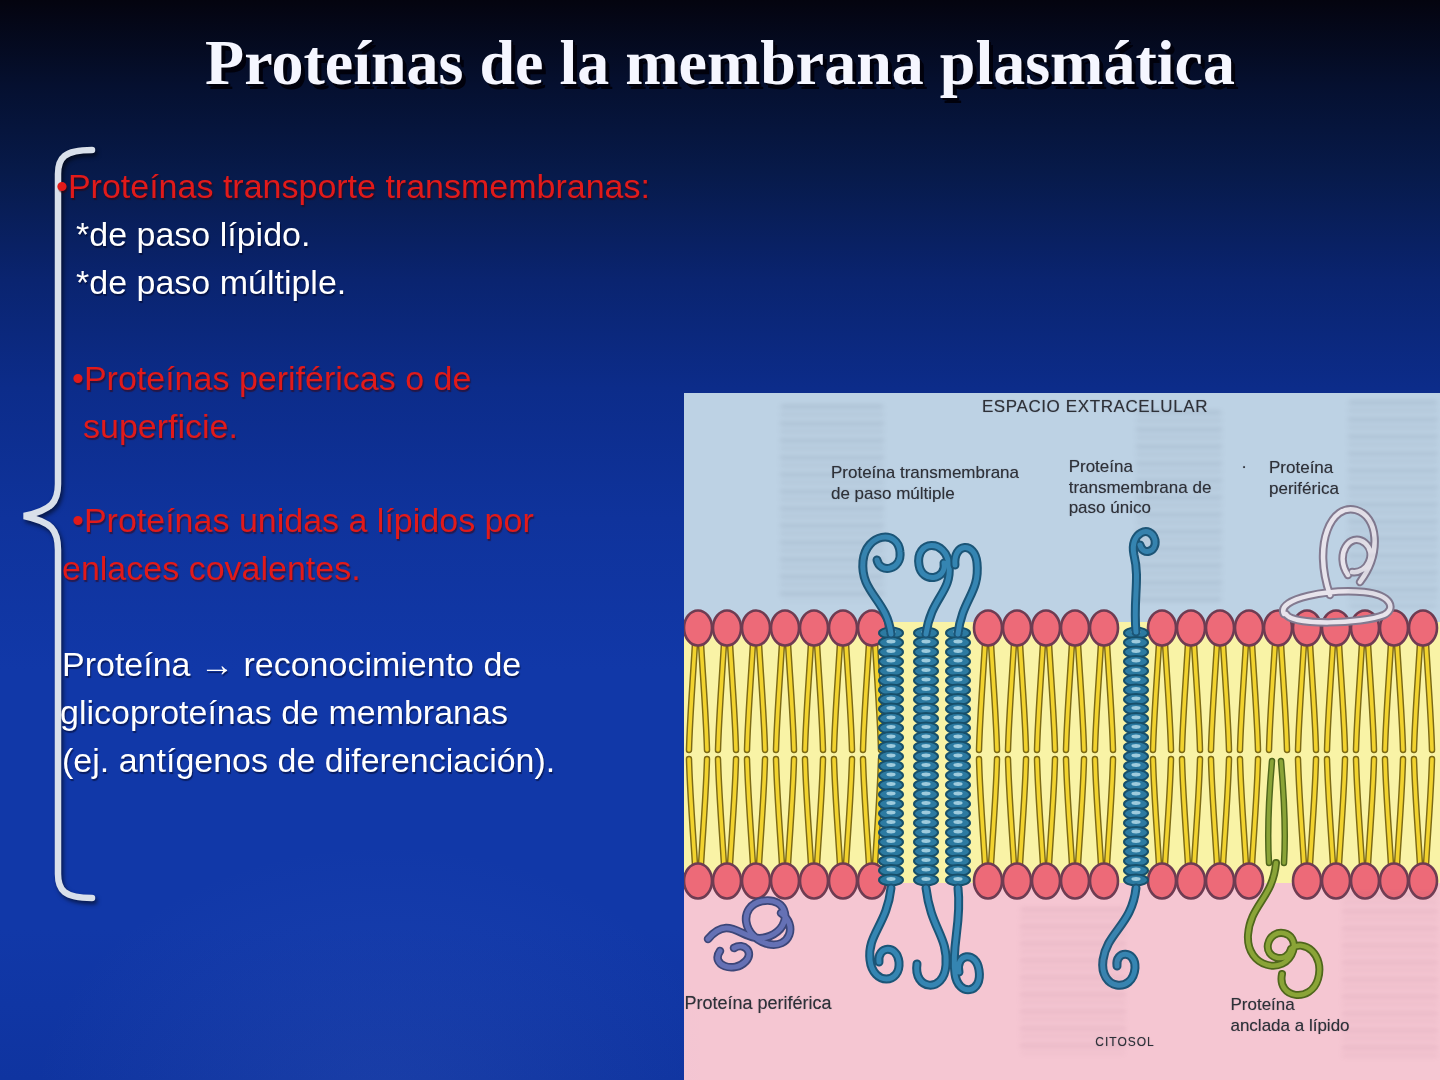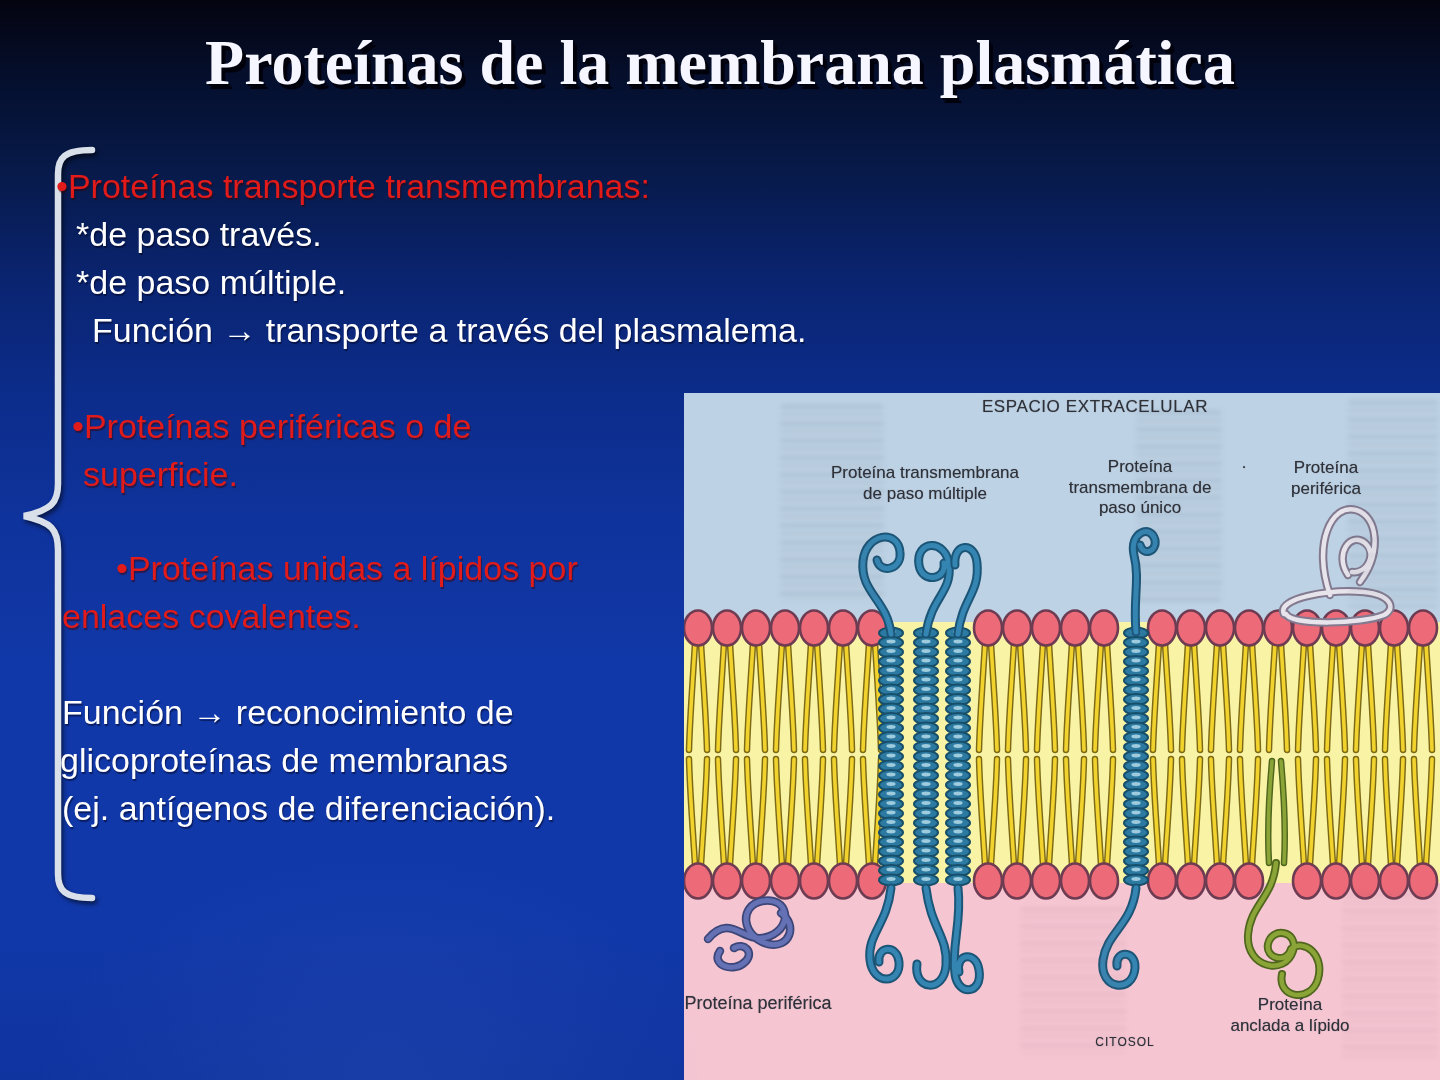--- a/index.html
+++ b/index.html
@@ -29,21 +29,21 @@
   .text-block{ position:absolute; left:56px; top:162px; width:920px;
     font-size:34px; line-height:48px; }
   .t-line{ white-space:nowrap; }
   .t-red{ text-shadow:1px 2px 1px rgba(60,0,0,0.5); }
   .t-white{ text-shadow:1px 2px 1px rgba(0,0,25,0.5); }
   
   .figure{ position:absolute; left:684px; top:393px; width:756px; height:687px; overflow:hidden; }
   .figure svg{ position:absolute; left:0; top:0; }
   .fig-label{
     position:absolute; transform:translateX(-50%);
-    font-size:17px; line-height:1.22; color:#2e3138; text-align:center;
+    font-size:17px; line-height:1.22; color:#2e3138; text-align:left;
     white-space:pre-line; z-index:5;
     text-shadow:0 0 1px rgba(70,70,85,0.55);
   }
   #lbl-espacio{ left:411px; top:4px; letter-spacing:0.6px; }
   #lbl-multi{ left:241px; top:70px; }
   #lbl-unico{ left:456px; top:64px; }
   #lbl-perif-top{ left:642px; top:65px; }
   #lbl-dot{ left:560px; top:64px; }
   #lbl-perif-bottom{ left:74px; top:600px; font-size:18px; }
   #lbl-citosol{ left:441px; top:642px; font-size:12px; letter-spacing:1px; }
@@ -71,28 +71,27 @@
 <div class="slide">
 
   <div class="title">Proteínas de la membrana plasmática</div>
 
   <svg class="brace" viewBox="0 0 92 760">
     <path id="brace-path" d="M 84 4 C 56 4, 50 12, 50 28 L 50 338 C 50 356, 44 364, 16 370 C 44 376, 50 384, 50 404 L 50 728 C 50 744, 56 752, 84 752" fill="none" stroke-width="6.5" stroke-linecap="round" stroke="#d9e0ea"></path>
   </svg>
 
   <div class="text-block">
       <div class="t-line t-red" style="color: rgb(225, 26, 26); padding-left: 0px;">•Proteínas transporte transmembranas:</div>
-      <div class="t-line t-white" style="color: rgb(255, 255, 255); padding-left: 20px;">*de paso través.</div>
+      <div class="t-line t-white" style="color: rgb(255, 255, 255); padding-left: 20px;">*de paso lípido.</div>
       <div class="t-line t-white" style="color: rgb(255, 255, 255); padding-left: 20px;">*de paso múltiple.</div>
-      <div class="t-line t-white" style="color: rgb(255, 255, 255); padding-left: 36px;">Función → transporte a través del plasmalema.</div>
       <div class="t-line t-red" style="color: rgb(225, 26, 26); padding-left: 16px; margin-top: 48px;">•Proteínas periféricas o de</div>
       <div class="t-line t-red" style="color: rgb(225, 26, 26); padding-left: 27px;">superficie.</div>
-      <div class="t-line t-red" style="color: rgb(225, 26, 26); padding-left: 16px; margin-top: 46px; margin-left: 44px;">•Proteínas unidas a lípidos por</div>
+      <div class="t-line t-red" style="color: rgb(225, 26, 26); padding-left: 16px; margin-top: 46px;">•Proteínas unidas a lípidos por</div>
       <div class="t-line t-red" style="color: rgb(225, 26, 26); padding-left: 6px;">enlaces covalentes.</div>
-      <div class="t-line t-white" style="color: rgb(255, 255, 255); padding-left: 6px; margin-top: 48px;">Función → reconocimiento de</div>
+      <div class="t-line t-white" style="color: rgb(255, 255, 255); padding-left: 6px; margin-top: 48px;">Proteína → reconocimiento de</div>
       <div class="t-line t-white" style="color: rgb(255, 255, 255); padding-left: 4px;">glicoproteínas de membranas</div>
       <div class="t-line t-white" style="color: rgb(255, 255, 255); padding-left: 6px;">(ej. antígenos de diferenciación).</div>
     </div>
 
   <div class="figure">
     <svg id="membrane-svg" width="756" height="687" viewBox="0 0 756 687">
         <rect x="0" y="0" width="756" height="229" fill="#bdd2e4"></rect>
         <rect x="0" y="229" width="756" height="261" fill="#f9f3a6"></rect>
         <rect x="0" y="490" width="756" height="197" fill="#f5c6d2"></rect>
         <path d="M11,250 C9,285 6,322 5,357" fill="none" stroke="#7c6a16" stroke-width="6.5" stroke-linecap="round"></path>

